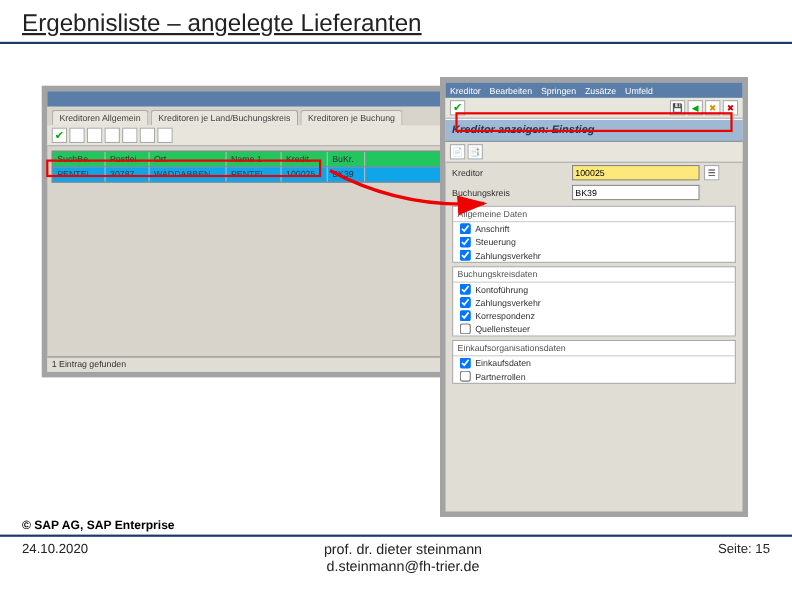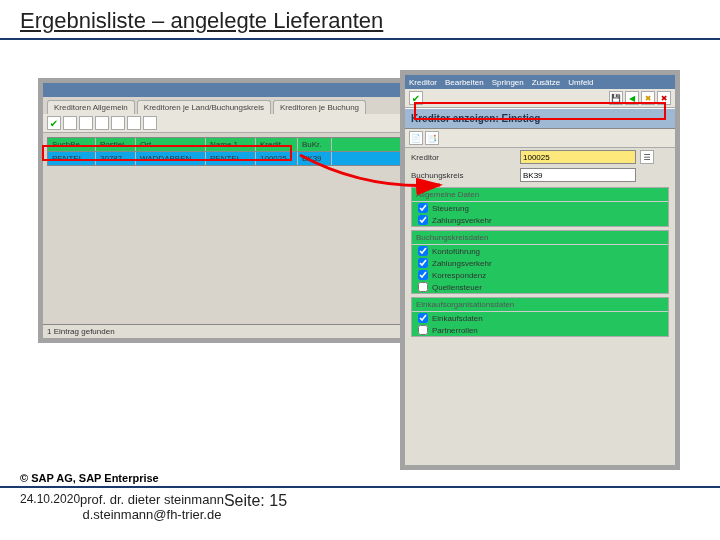--- a/index.html
+++ b/index.html
@@ -16,34 +16,34 @@
   .tb-btn { width: 14px; height: 14px; background: #fff; border: 1px solid #aaa; display: inline-flex; align-items:center; justify-content:center; font-size:8px;}
   .check-green { color: #0a0; font-size: 10px; }
   .grid-header { display: flex; border: 1px solid #888; background: #22c55e; font-size: 8px; }
   .grid-header div, .grid-row div { padding: 2px 4px; border-right: 1px solid #bbb; }
   .grid-row { display: flex; border: 1px solid #888; border-top: none; background: #0ea5e9; font-size: 8px; }
   .highlight-red { position: absolute; border: 2px solid #e00; }
   .hl1 { left: 42px; top: 105px; width: 250px; height: 16px; }
   .hl2 { left: 414px; top: 62px; width: 252px; height: 18px; }
   .arrow { position: absolute; left: 295px; top: 110px; width: 150px; height: 60px; pointer-events:none; }
   .arrow svg { width: 100%; height: 100%; }
-  .headerbar { background:#9fb8d4; font-size:10px; font-weight:bold; color:#24364d; padding:4px 6px; border-top:1px solid #fff; border-bottom:1px solid #888;}
+  .headerbar { background:#9fb8d4; font-size:10px; font-weight:bold; color:#24364d; padding:4px 6px; border-top:1px solid #fff; border-bottom:1px solid #888;font-style:italic;}
   .form-row { display:flex; align-items:center; padding:2px 6px; font-size:8px; gap:4px; }
   .form-row label { width:105px; color:#333; }
   .form-row input.text { flex:0 0 55px; height:14px; border:1px solid #888; background:#fff; font-size:8px; padding:0 2px;}
   .form-row input.text.yellow { background:#fde87b; }
-  .group { border:1px solid #aaa; margin:3px 6px; background:#22c55e;}
+  .group { border:1px solid #aaa; margin:3px 6px; background:#ffffff;}
   .group-title { font-size:8px; padding:2px 4px; color:#555; border-bottom:1px solid #ccc;}
   .chk-row { display:flex; align-items:center; padding:1px 6px; font-size:8px; gap:4px;}
   .chk-row input { width:10px; height:10px;}
   .status-bar { position:absolute; bottom:0; left:0; right:0; background:#e0ddd5; border-top:1px solid #888; font-size:8px; padding:2px 4px;}
-  .footer { border-top:2px solid #1a3a6b; padding:4px 20px 0 20px; display:flex; align-items:flex-start; font-size:12px; color:#222;}
+  .footer { border-top:2px solid #1a3a6b; padding:4px 20px 0 20px; display:flex; justify-content:space-between; align-items:flex-start; font-size:12px; color:#222;}
   .copyright { font-size:11px; font-weight:bold; padding:2px 20px;}
   .footer .author { text-align:center; font-size:13px; }
-  .footer .page { font-size:16px;}
+  .footer .page { font-size:12px;}
   .iconbar2 { display:flex; gap:2px; padding:2px 4px; border-bottom:1px solid #aaa; background:#e8e5dd;}
 </style>
 </head>
 <body>
 
 <div class="slide-title">Ergebnisliste – angelegte Lieferanten</div>
 
 <div class="canvas">
 
   <div class="sap-window win1">
@@ -116,20 +116,24 @@
     </div>
     <div class="form-row">
       <label>Buchungskreis</label>
       <input class="text" value="BK39" style="">
     </div>
 
     <div class="group">
       <div class="group-title">Allgemeine Daten</div>
       <div class="chk-row">
           <input type="checkbox" checked="" style="">
+          <span>Anschrift</span>
+        </div>
+      <div class="chk-row">
+          <input type="checkbox" checked="" style="">
           <span>Steuerung</span>
         </div>
       <div class="chk-row">
           <input type="checkbox" checked="" style="">
           <span>Zahlungsverkehr</span>
         </div>
     </div>
 
     <div class="group">
       <div class="group-title">Buchungskreisdaten</div>

